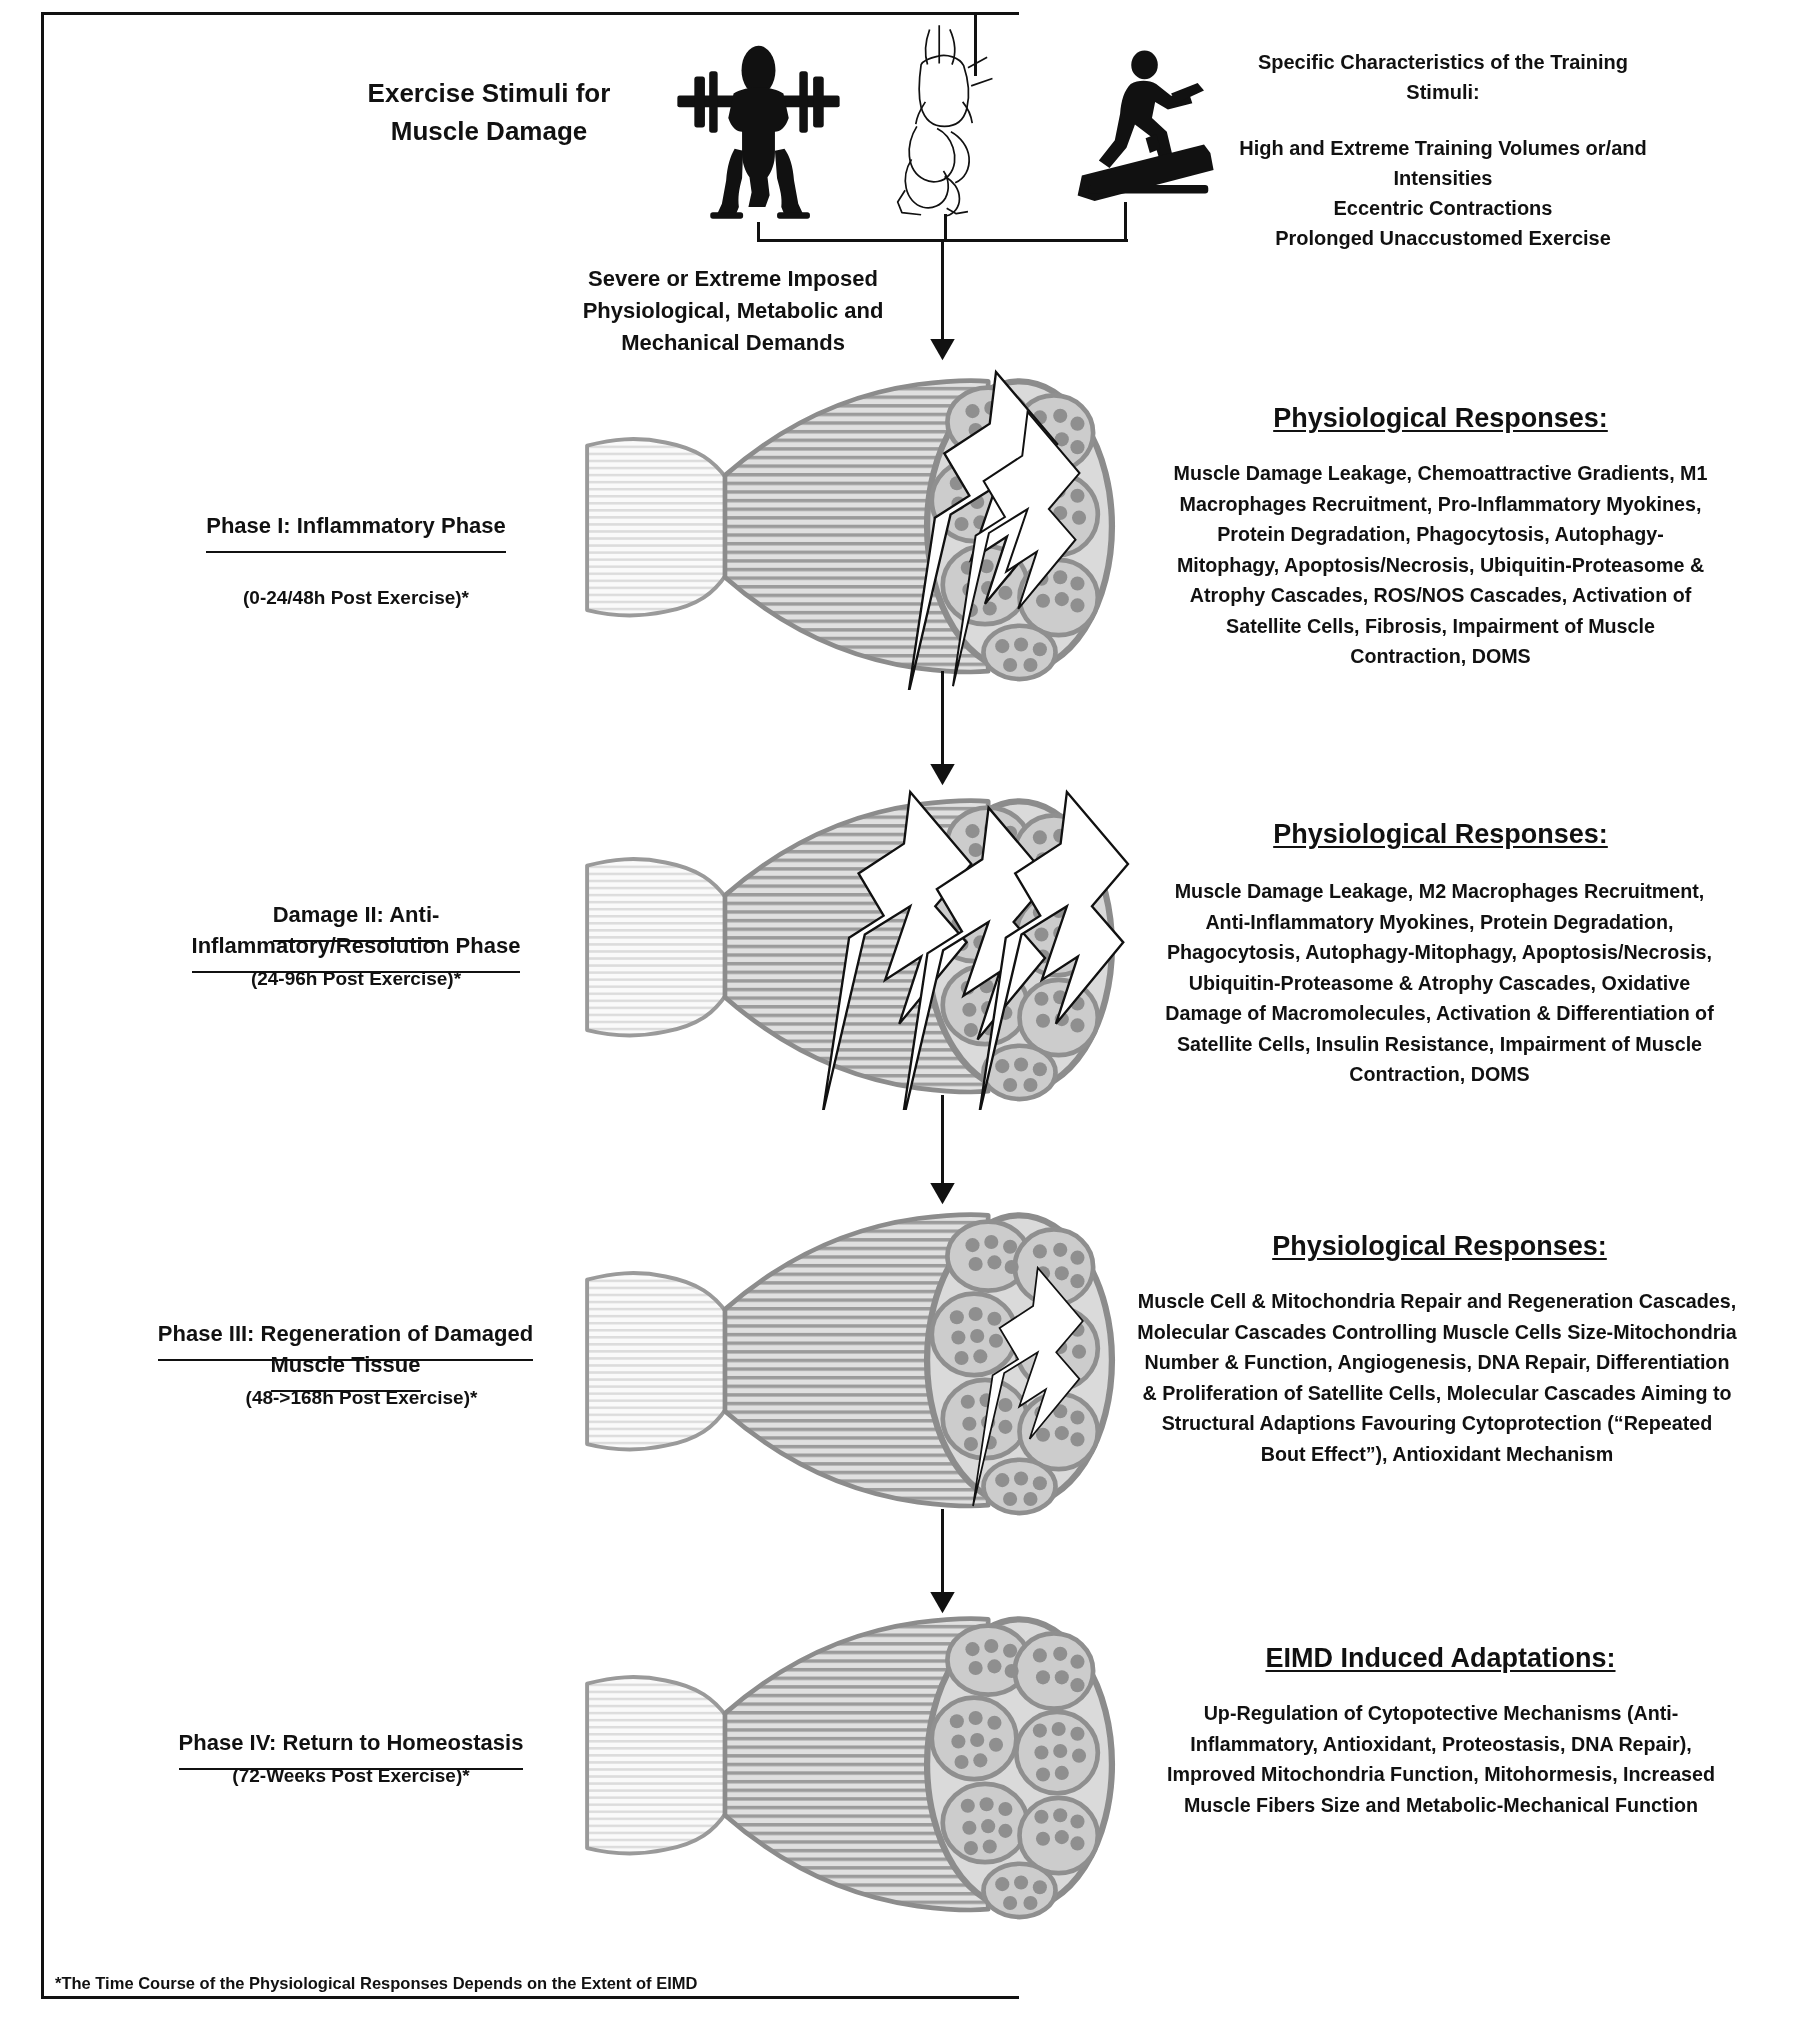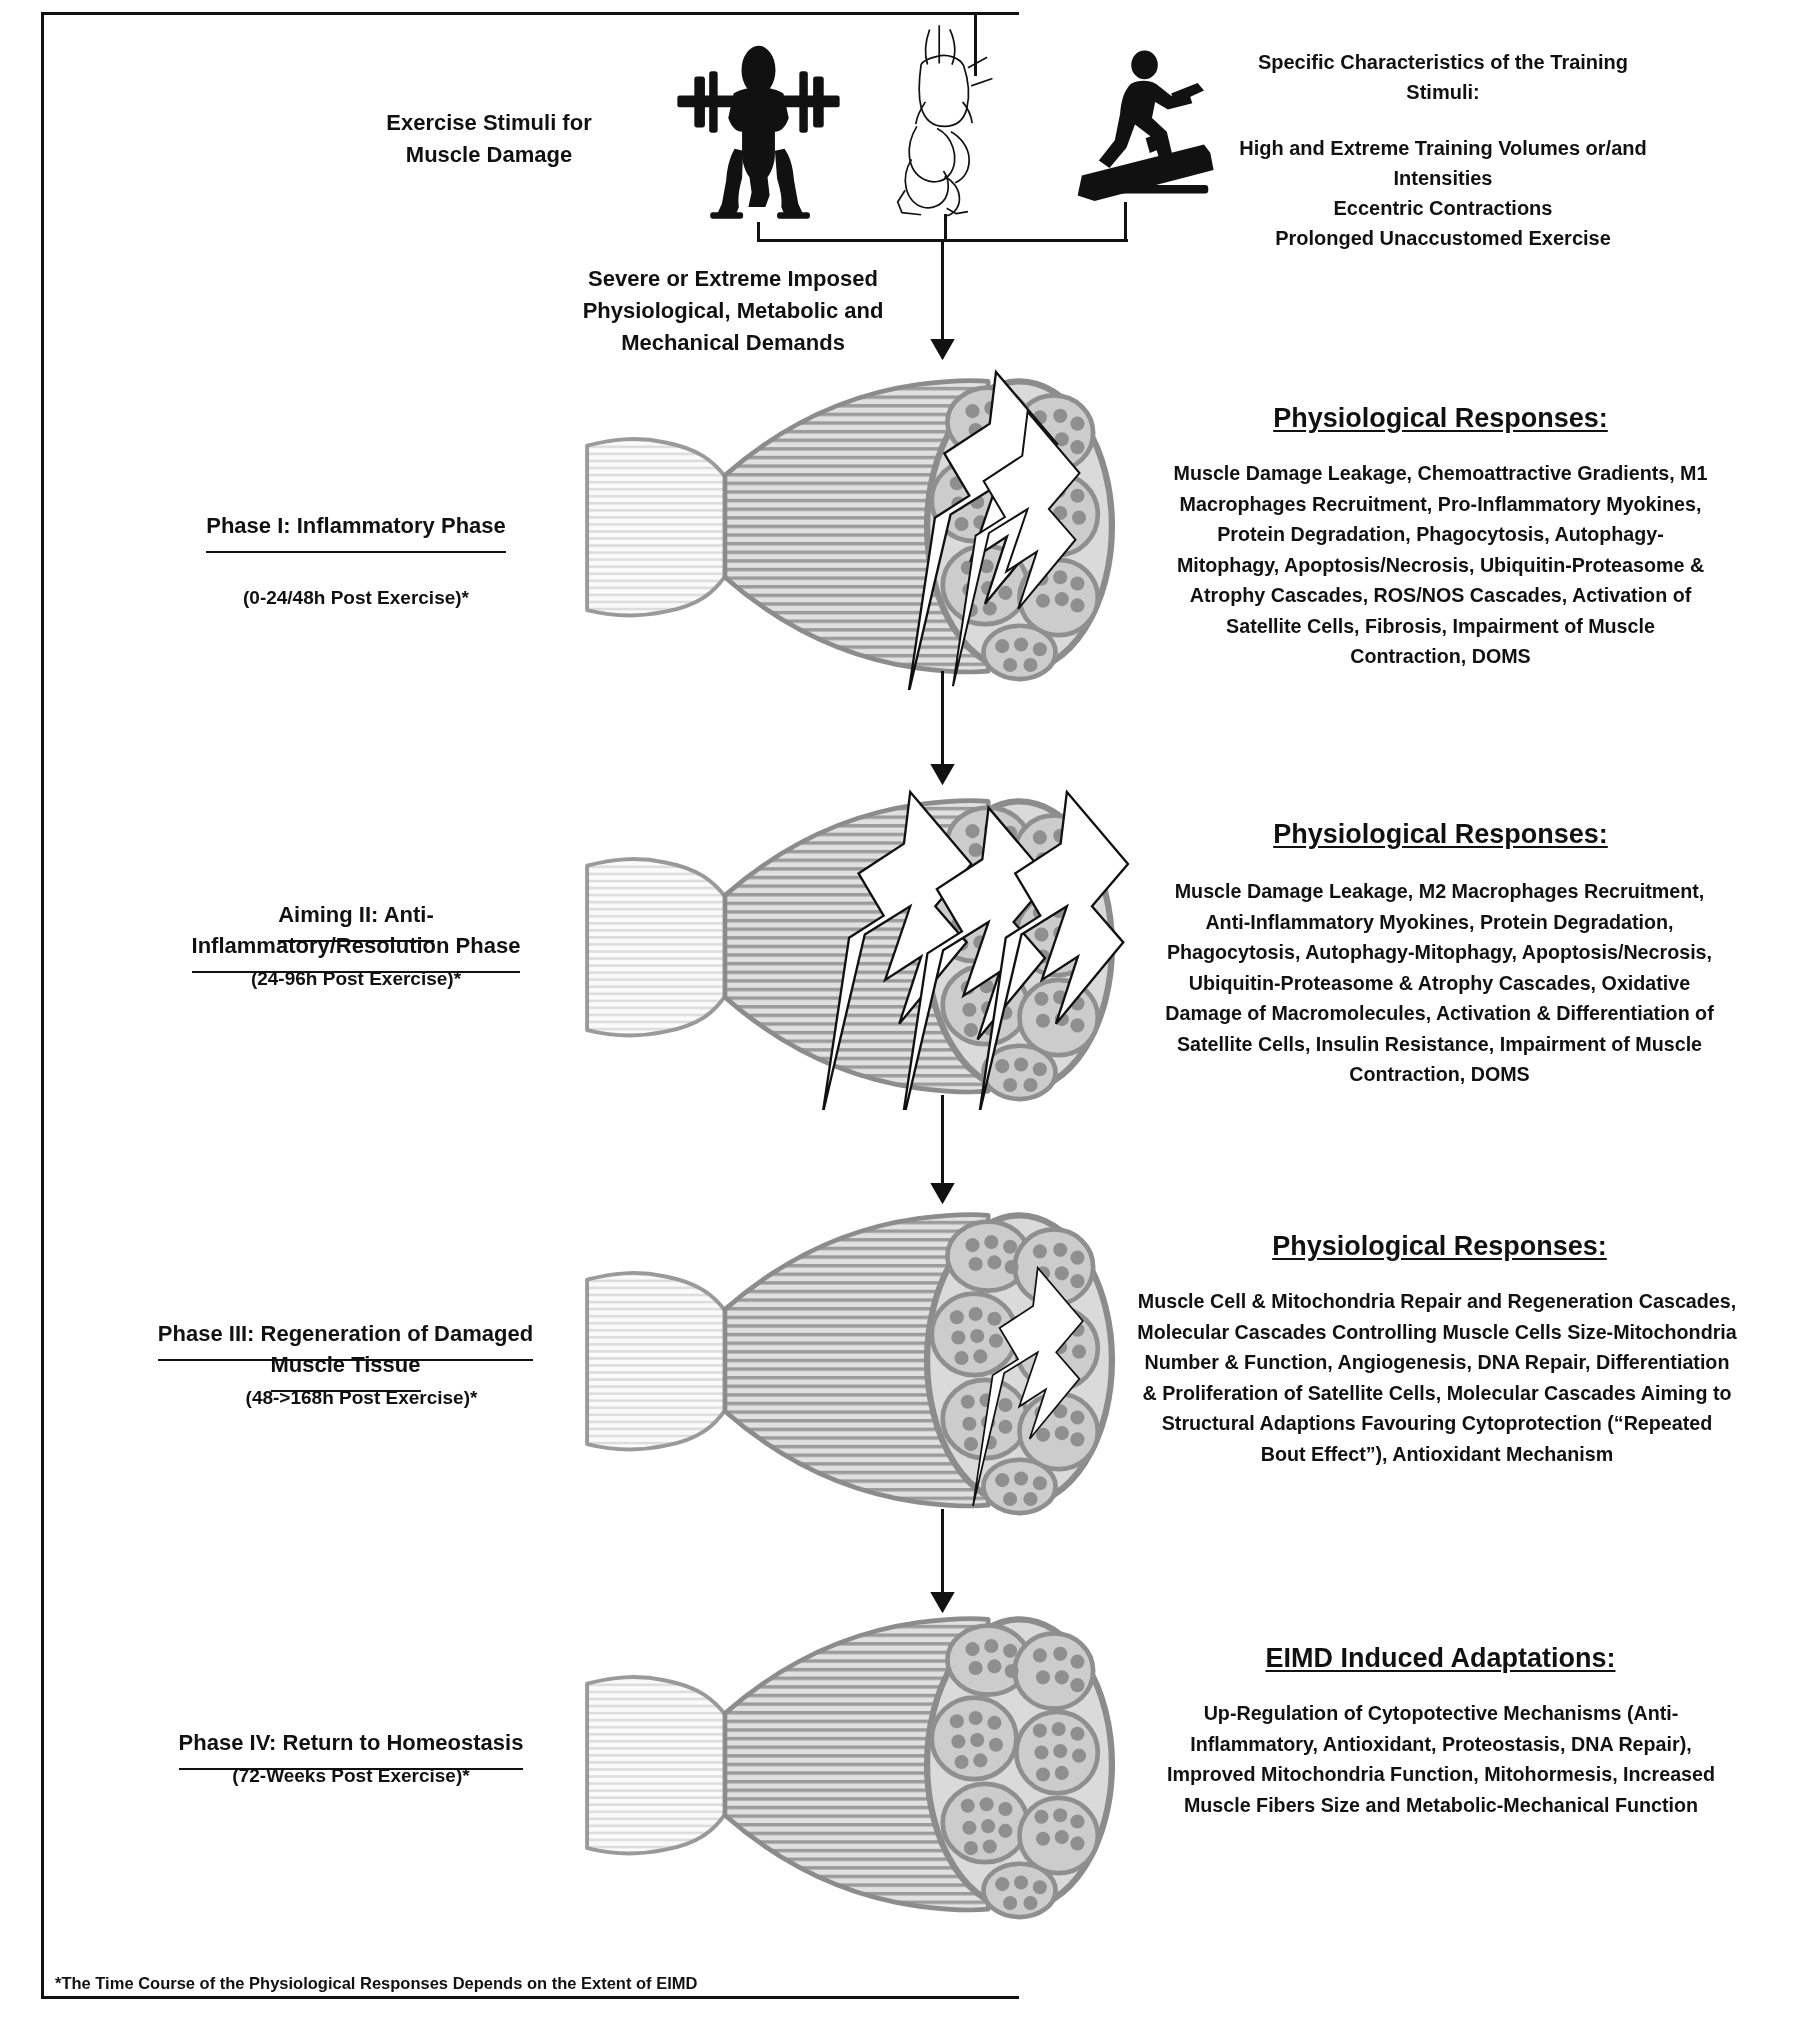--- a/index.html
+++ b/index.html
@@ -18,21 +18,21 @@
     border-left:3.7px solid #111;
     border-top:3.7px solid #111;
     border-bottom:3.7px solid #111;
     pointer-events:none;
   }
   .abs { position:absolute; }
   .ctr { text-align:center; }
   .und { text-decoration:underline; text-underline-offset:3.2px; }
 
   
-  .t-head     { font-size:22px; font-weight:bold; line-height:1.45;margin-top:32px; }
+  .t-head     { font-size:26px; font-weight:bold; line-height:1.45; }
   .t-stim     { font-size:20px; font-weight:bold; line-height:1.5; }
   .t-demands  { font-size:22px; font-weight:bold; line-height:1.45; }
   .t-phase    { font-size:22px; font-weight:bold; line-height:1.42; }
   .t-phase-sub{ font-size:19px; font-weight:bold; line-height:1.42; }
   .t-resp-h   { font-size:27px; font-weight:bold; line-height:1.4; }
   .t-resp     { font-size:19.7px; font-weight:bold; line-height:1.55; }
   .t-foot     { font-size:16.5px; font-weight:bold; }
 
   .phase-title-line { display:block; }
   .phase-title-line span.u {
@@ -261,21 +261,21 @@
 <div class="abs ctr t-resp" style="left:1167px; top:458px; width:547px;">Muscle Damage Leakage, Chemoattractive Gradients, M1 Macrophages Recruitment, Pro-Inflammatory Myokines, Protein Degradation, Phagocytosis, Autophagy-Mitophagy, Apoptosis/Necrosis, Ubiquitin-Proteasome &amp; Atrophy Cascades, ROS/NOS Cascades, Activation of Satellite Cells, Fibrosis, Impairment of Muscle Contraction, DOMS</div>
 
 <div class="ln vline" style="left:941px; top:671px; height:101px;"></div>
 <div class="abs" style="left:927px; top:763px;">
   <svg width="31" height="23.4" viewBox="0 0 58 44">
       <polygon points="29,42 6,2 52,2" fill="#111"></polygon>
     </svg>
 </div>
 
 <div class="abs ctr t-phase" style="left:106px; top:899px; width:500px;">
-  <span class="phase-title-line"><span class="u">Aiming II: Anti-</span></span>
+  <span class="phase-title-line"><span class="u">Damage II: Anti-</span></span>
   <span class="phase-title-line"><span class="u">Inflammatory/Resolution Phase</span></span>
 </div>
 <div class="abs ctr t-phase-sub" style="left:106px; top:966px; width:500px;">(24-96h Post Exercise)*</div>
 
 <div class="abs" style="left:531px; top:781px;">
   <svg width="648" height="329" viewBox="0 0 700 420">
     <use href="#muscleUnit" x="0" y="0"></use>
     <use href="#boltSym" x="300" y="10" width="205" height="420"></use>
     <use href="#boltSym" x="400" y="30" width="205" height="420"></use>
     <use href="#boltSym" x="500" y="10" width="205" height="420"></use>

